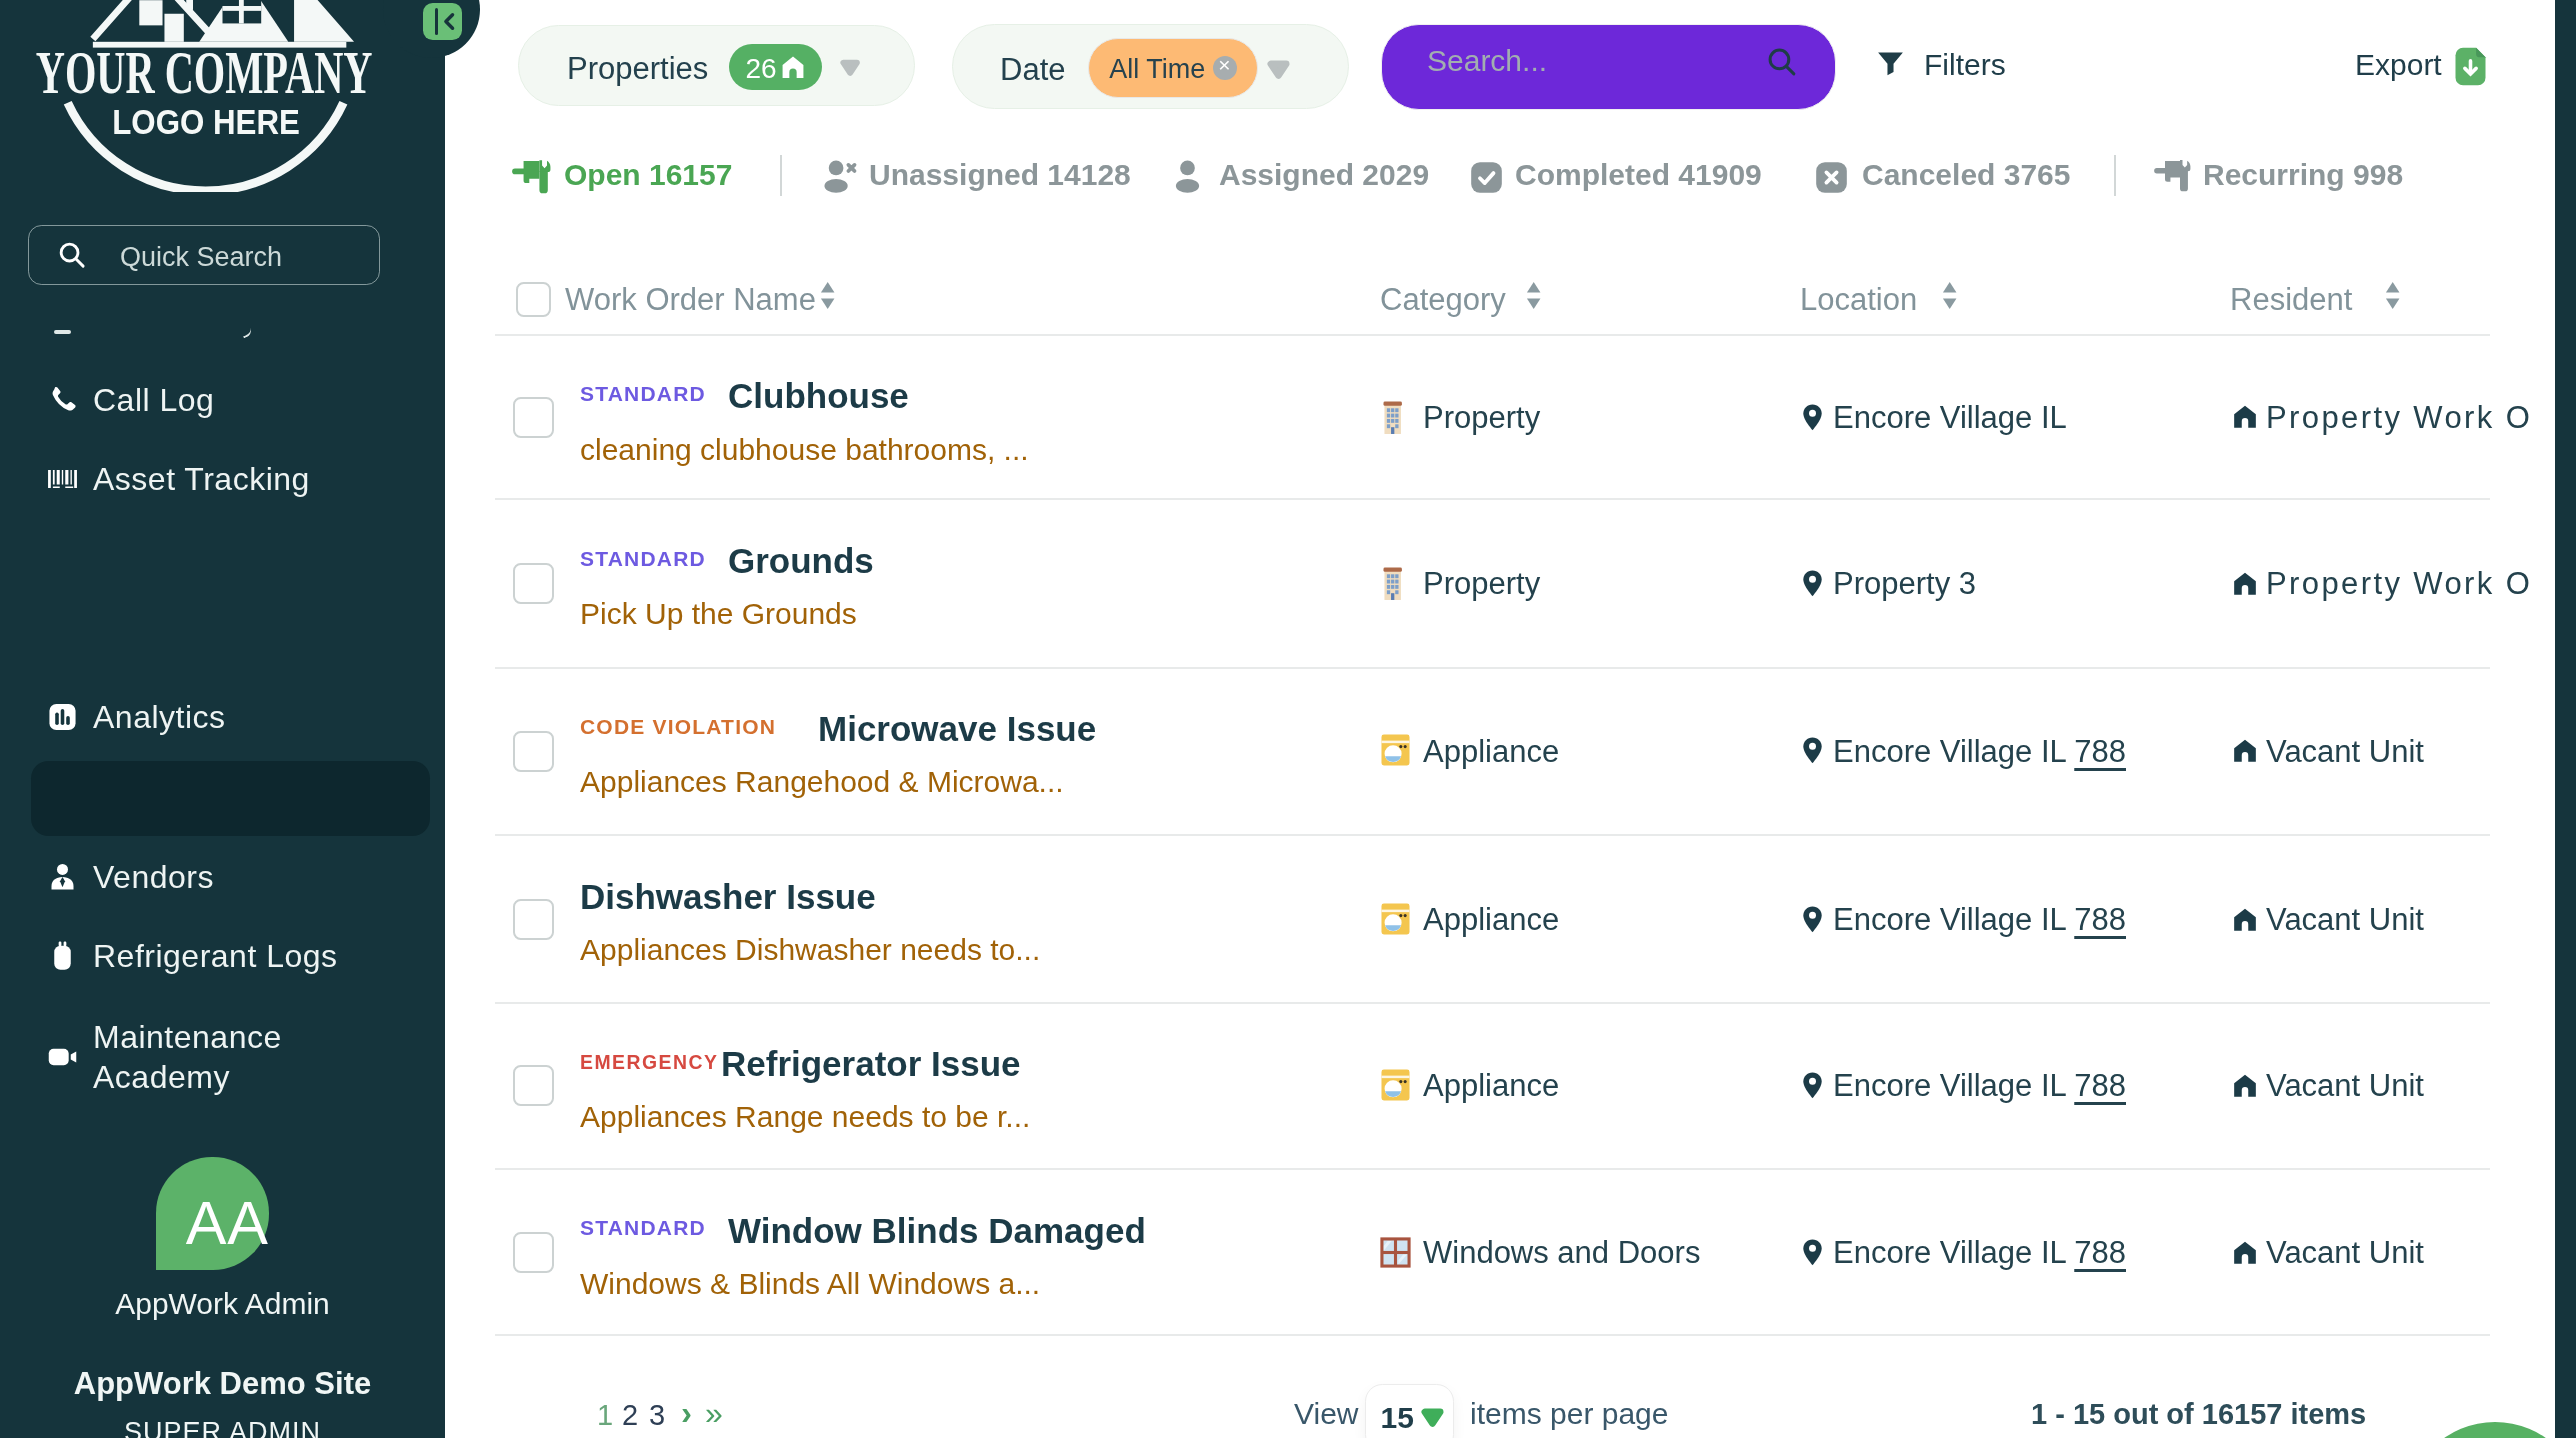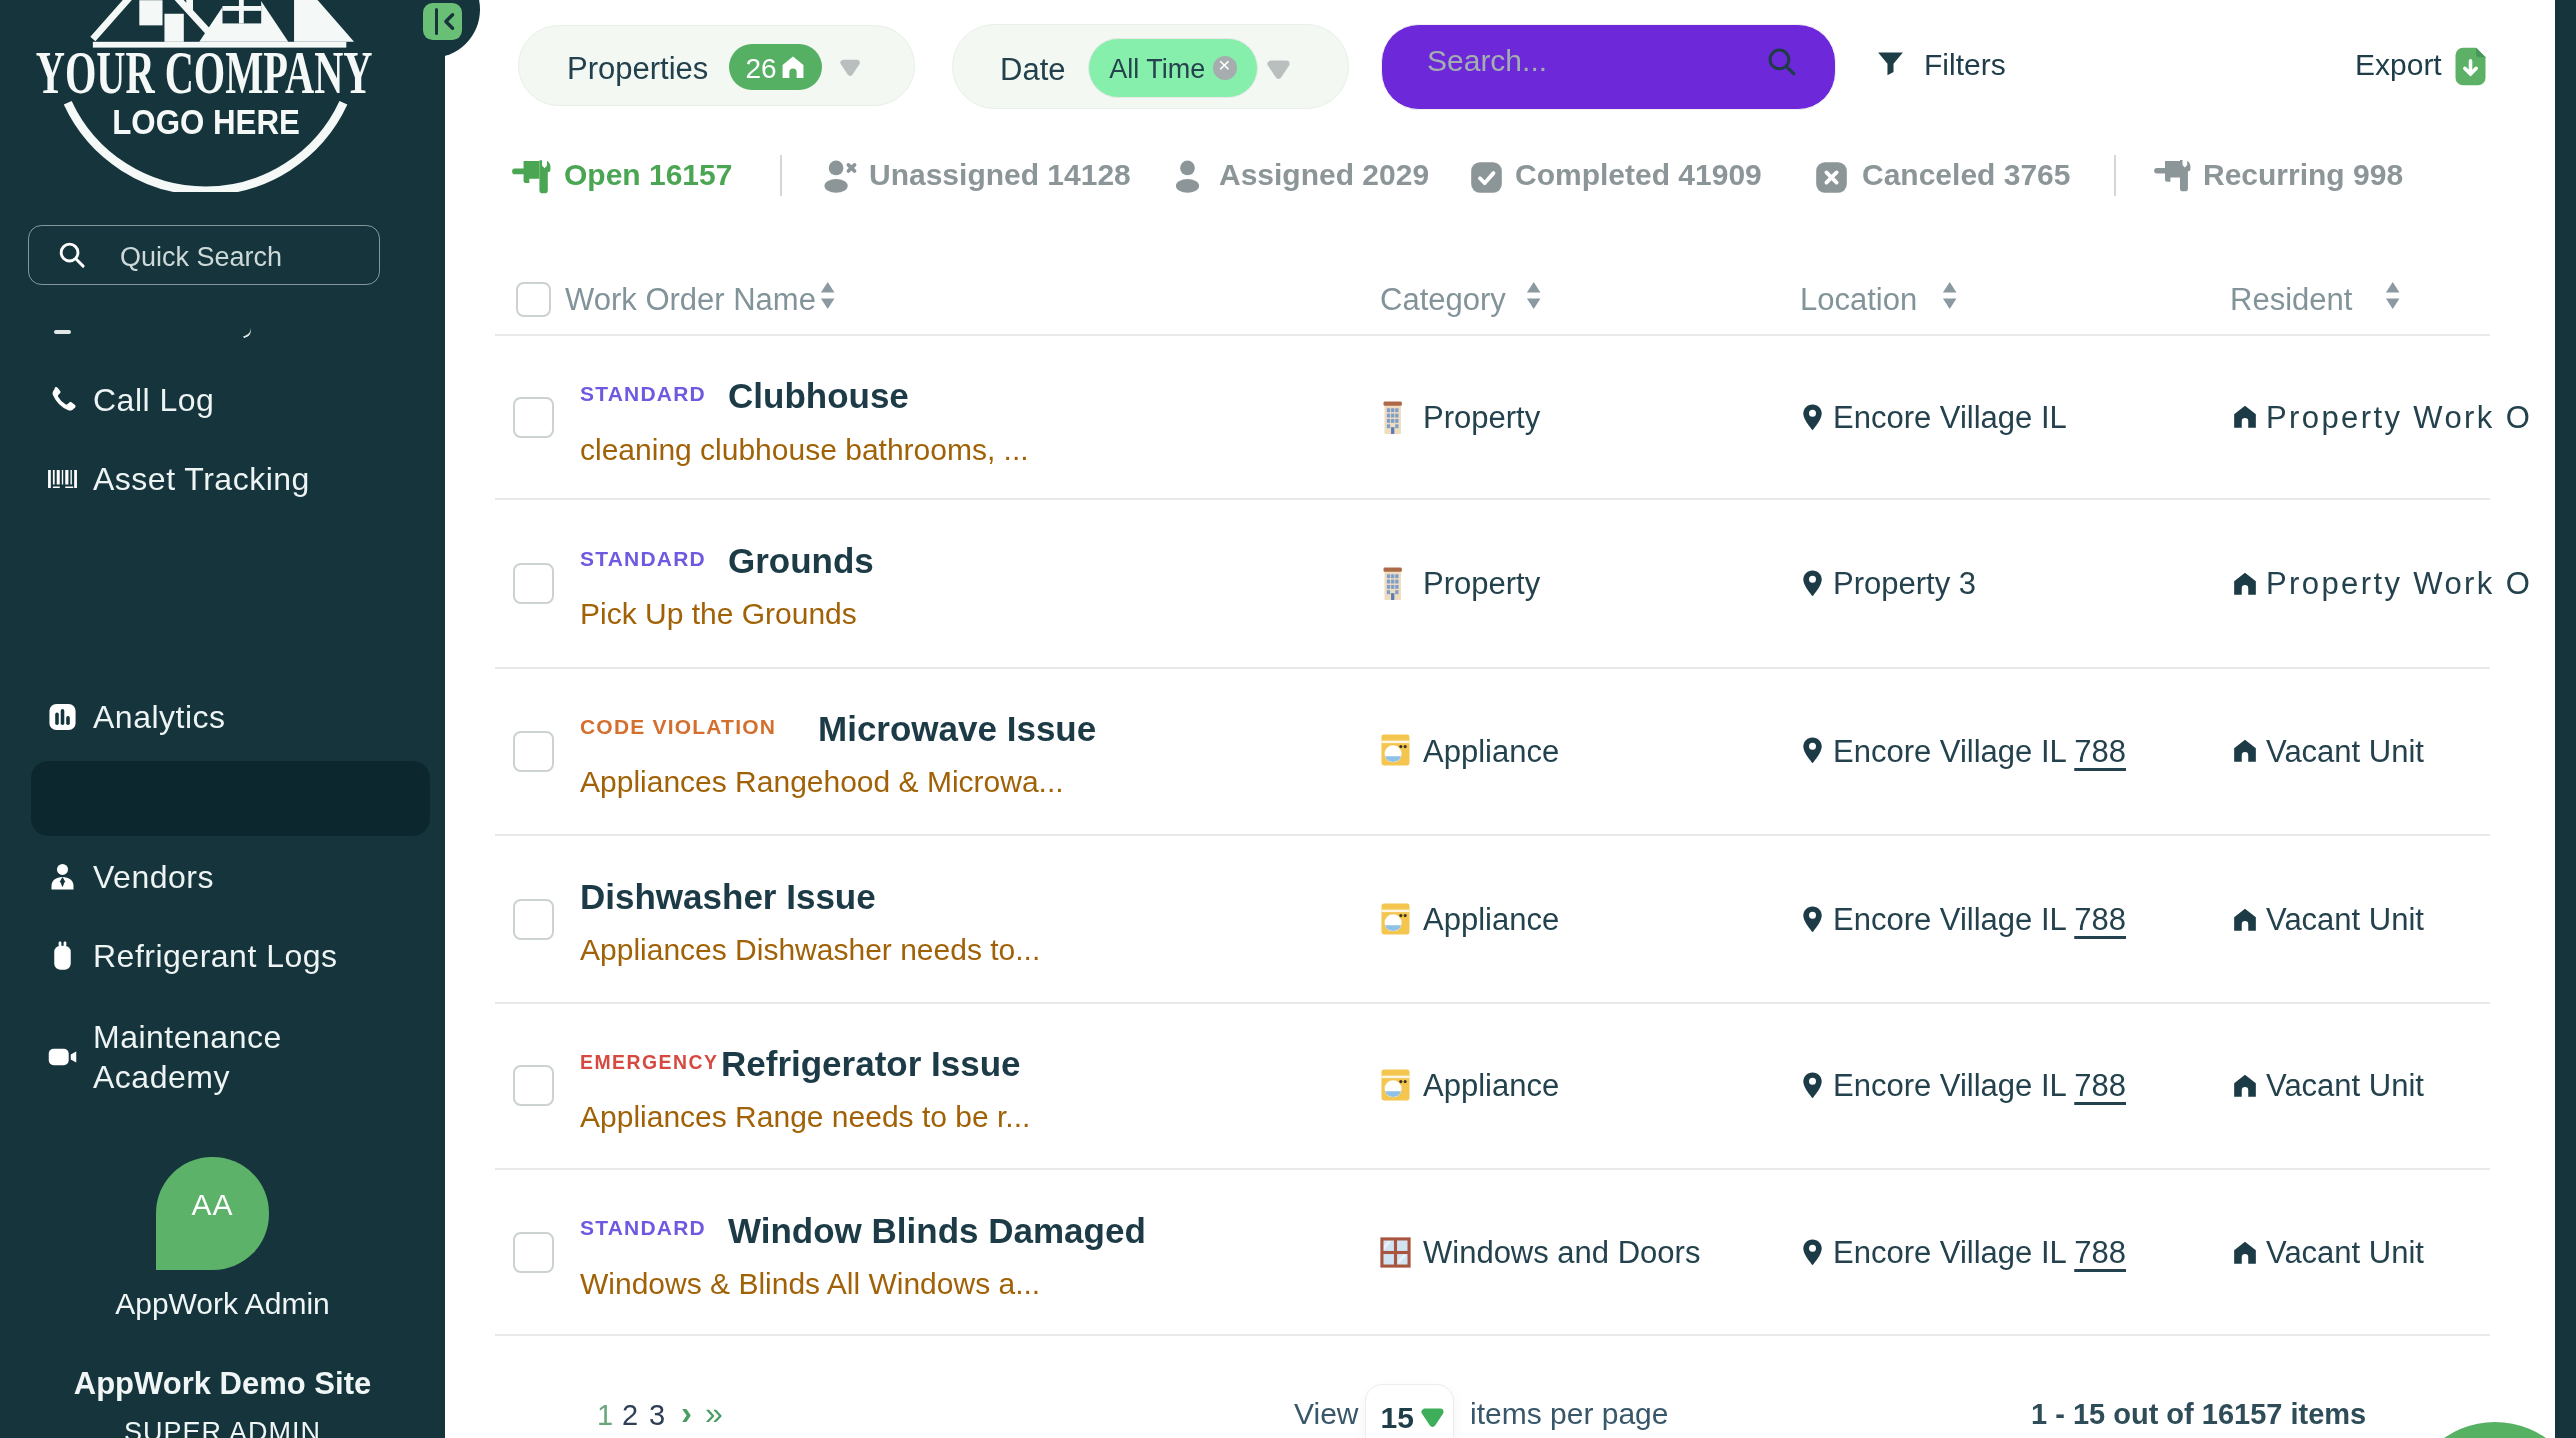--- a/index.html
+++ b/index.html
@@ -18,36 +18,36 @@
     border:1.9px solid rgba(222,235,233,0.55); border-radius:13.5px; }
   #qsearch .ph { position:absolute; left:91px; top:15.5px; font-size:27px; color:#ccd9d8; }
   .menuitem { position:absolute; left:0; width:445px; height:62px; color:#eef4f3; }
   .menuitem .ico { position:absolute; left:46px; top:50%; transform:translateY(-50%); width:33px; height:33px; }
   .menuitem .lbl { position:absolute; left:93px; top:50%; transform:translateY(-50%);
     font-size:32px; letter-spacing:0.5px; white-space:nowrap; }
   #activepill { position:absolute; left:31px; top:761px; width:399px; height:75px;
     background:rgba(5,24,28,0.45); border-radius:17.4px; }
   #avatar { position:absolute; left:156px; top:1157px; width:113px; height:113px;
     background:#5cb269; border-radius:56px 56px 56px 0; }
-  #avatar span { position:absolute; width:100%; text-align:center; top:31px;
-    font-size:30px; color:#fff; letter-spacing:1px;}
+  #avatar span { position:absolute; width:100%; text-align:right; top:31px;
+    font-size:61px; color:#fff; letter-spacing:1px;}
   .sbtext { position:absolute; width:445px; text-align:center; color:#f0f6f5; }
   
   #rstrip { position:absolute; left:2555px; top:0; width:21px; height:1439px; background:#15343c; }
   
   .pill { position:absolute; border-radius:43px; background:#f3f8f3; border:1.9px solid #e6f0e6; }
   #pillProps { left:518px; top:25px; width:397px; height:81px; }
   #pillProps .t1 { position:absolute; left:48px; top:25px; font-size:31px; color:#23414d; }
   #badge26 { position:absolute; left:210px; top:18.4px; width:93px; height:46px; border-radius:23px;
     background:#55b064; color:#fff; }
   #badge26 .n { position:absolute; left:16.5px; top:8.7px; font-size:28px; }
   #pillDate { left:952px; top:24px; width:397px; height:85px; }
   #pillDate .t1 { position:absolute; left:47px; top:27px; font-size:31px; color:#23414d; }
   #alltime { position:absolute; left:135px; top:12.6px; width:170px; height:60px; border-radius:30px;
-    background:#86efac; border:1.9px solid #e8e8e8; }
+    background:#fdba74; border:1.9px solid #e8e8e8; }
   #alltime .t { position:absolute; left:20.3px; top:15.5px; font-size:27px; color:#26424e; }
   #alltime .x { position:absolute; left:124px; top:17.4px; width:24px; height:24px; border-radius:50%;
     background:#a7adaf; }
   #alltime .x:after { content:"\00d7"; position:absolute; left:5.3px; top:-2.9px; color:#fff; font-size:21px; }
   #searchbar { position:absolute; left:1381px; top:24px; width:455px; height:86px;
     border-radius:38px; background:#6d28d9; border:1.9px solid #f0f0f0; }
   #searchbar .ph { position:absolute; left:45px; top:19.4px; font-size:30px; color:#a2aeb0; }
   .toptext { position:absolute; font-size:30px; color:#203e4a; }
   
   .stat { position:absolute; top:158px; height:39px; font-size:30px; font-weight:bold;

